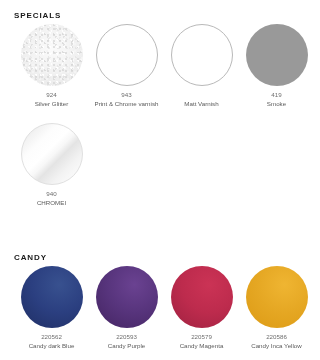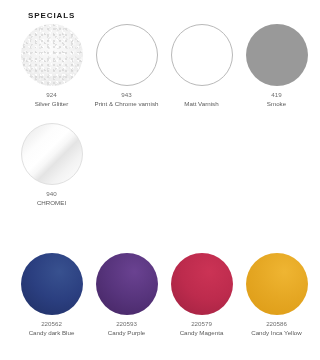--- a/index.html
+++ b/index.html
@@ -5,21 +5,21 @@
   html,body{margin:0;padding:0;}
   body{
     width:320px;height:360px;background:#ffffff;
     font-family:"Liberation Sans","DejaVu Sans",sans-serif;
     overflow:hidden;
   }
   .page{position:relative;width:320px;height:360px;box-sizing:border-box;}
 
   .section-title{
     font-size:8px;font-weight:bold;color:#1a1a1a;
-    letter-spacing:0.9px;margin:0 0 4px 28px;
+    letter-spacing:0.9px;margin:0 0 4px 14px;
   }
   .section{margin:0;padding:0;}
   #specials-section{padding-top:11px;}
   #candy-section{padding-top:5px;}
 
   .swatch-row{
     display:flex;flex-wrap:nowrap;
     margin:0;padding:0 0 0 14px;
     align-items:flex-start;
   }
@@ -129,20 +129,21 @@
           <div class="swatch-disc sw-chrome"></div>
           <div class="labels">
             <span class="code">940</span>
             <span class="name">CHROMEI</span>
           </div>
         </div>
       </div>
   </div>
 
   <div class="section" id="candy-section" style="margin-top:40px;">
+    <div class="section-title">CANDY</div>
     <div class="swatch-row" id="row-candy-1">
         <div class="swatch-cell">
           <div class="swatch-disc sw-candy-blue"></div>
           <div class="labels">
             <span class="code">220562</span>
             <span class="name">Candy dark Blue</span>
           </div>
         </div>
         <div class="swatch-cell">
           <div class="swatch-disc sw-candy-purple"></div>

